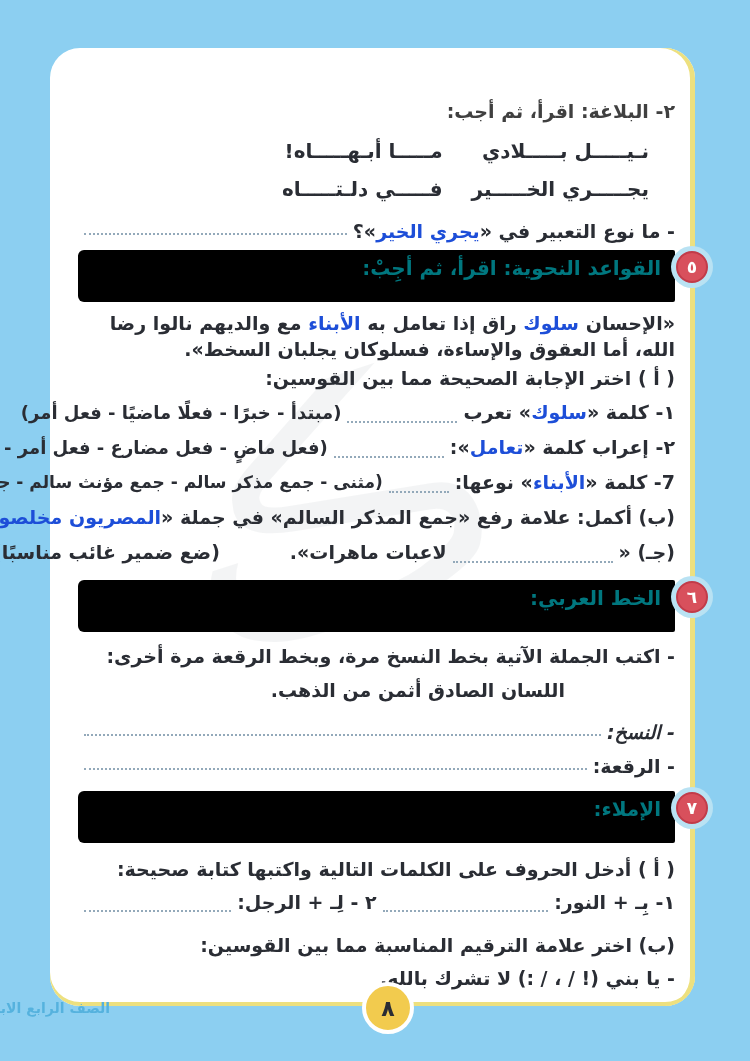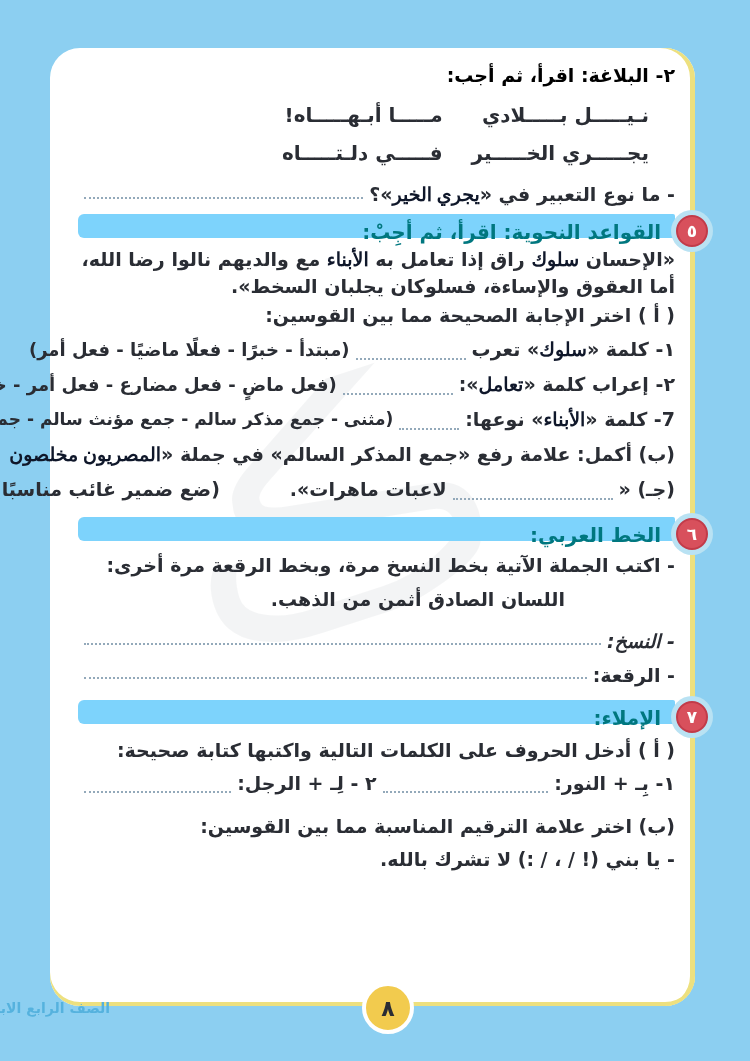--- a/index.html
+++ b/index.html
@@ -19,31 +19,31 @@
   }
   .content{
     position:absolute;inset:0;
     padding:12px 20px 0 28px;
     box-sizing:border-box;
     color:#2A2D34;
     font-weight:bold;
     font-size:19px;
     z-index:2;
   }
-  .red-title{color:#000000;font-size:19px;height:30px;line-height:30px;}
+  .red-title{color:#404040;font-size:19px;height:30px;line-height:30px;margin-top:36px;}
   .poem{width:72%;margin:6px 26px 0 0;}
   .poem-line{display:flex;justify-content:space-between;height:38px;line-height:38px;font-size:20px;}
   .poem-line .left{width:52%;}
   .qrow{display:flex;align-items:flex-end;height:32px;margin-top:2px;}
   .dots{flex:1 1 auto;border-bottom:2px dotted #93A9BA;margin:0 6px 7px 6px;min-width:20px;}
   .dots-short{flex:0 0 110px;}
-  .hl{color:#0f172a;font-family:Liberation Serif, serif;}
+  .hl{color:#1d4ed8;}
   .band{
-    position:relative;margin-top:8px;height:24px;line-height:36px;
-    background:#7dd3fc;border-radius:6px 2px 2px 6px;
+    position:relative;margin-top:8px;height:52px;line-height:36px;
+    background:#000000;border-radius:6px 2px 2px 6px;
     color:#00777F;font-size:20px;
     padding-right:14px;box-sizing:border-box;
   }
   .badge{
     position:absolute;left:auto;right:-38px;top:-4px;
     width:42px;height:42px;border-radius:50%;
     background:#B9E2F3;
     display:flex;align-items:center;justify-content:center;
   }
   .badge .inner{

